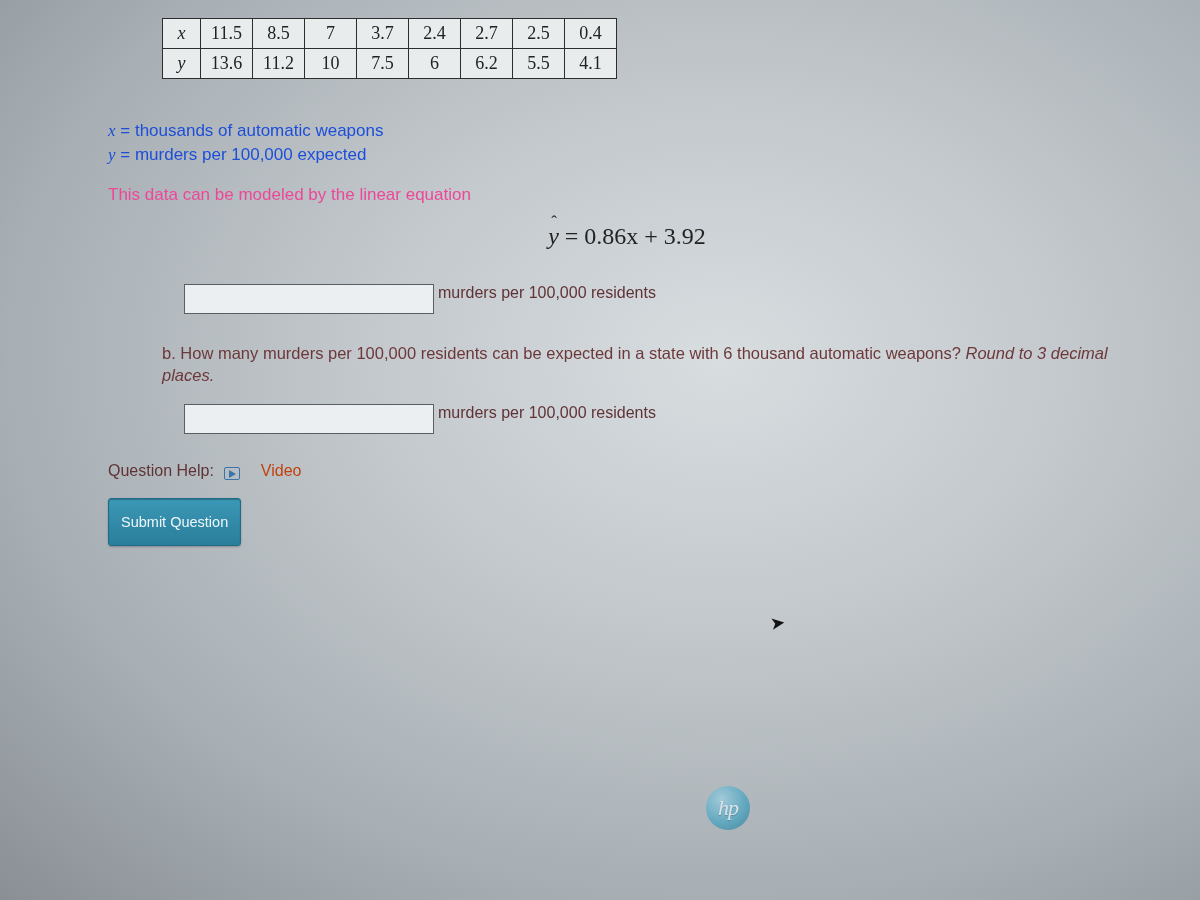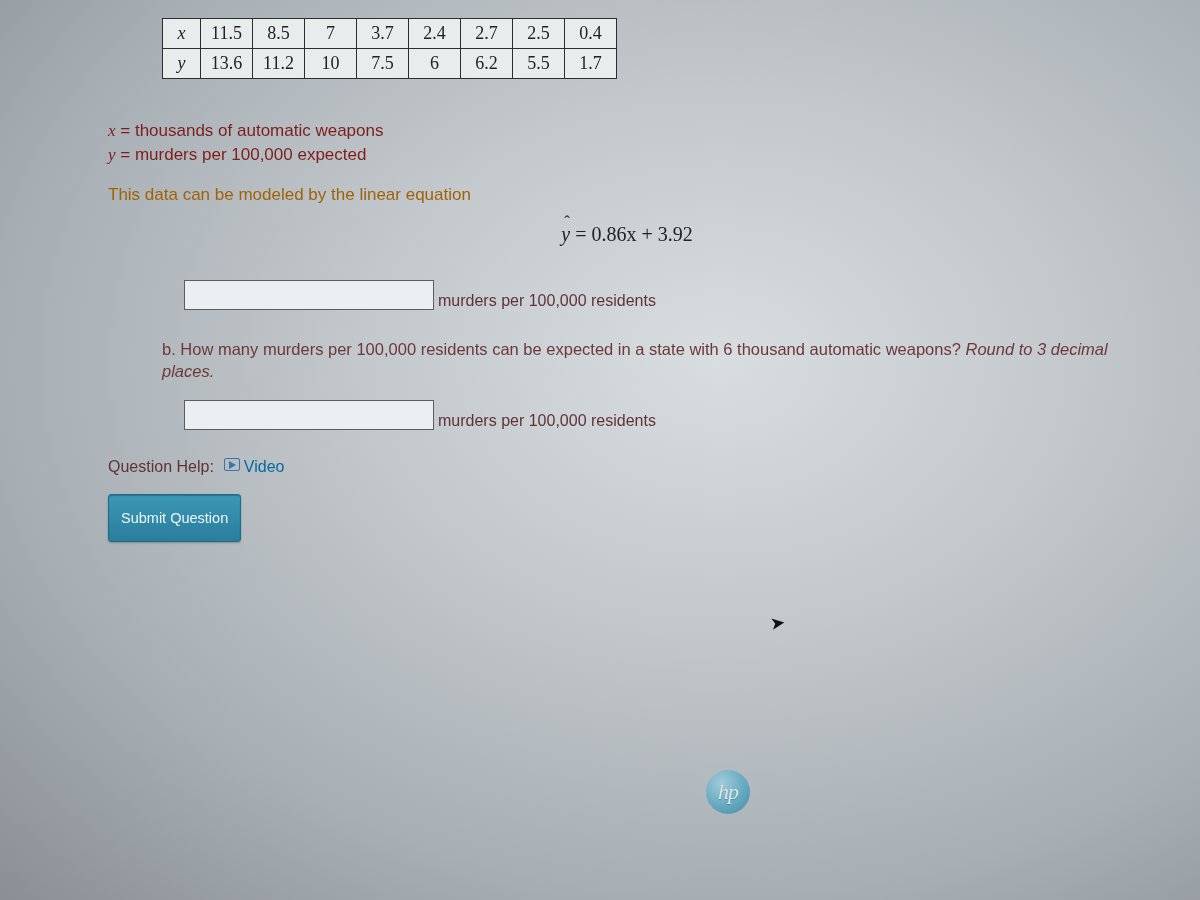--- a/index.html
+++ b/index.html
@@ -46,36 +46,36 @@
       min-width: 52px;
       padding: 3px 8px;
       background: #e8eced;
     }
     table.data td.head {
       font-style: italic;
       width: 38px;
       min-width: 38px;
     }
     .defs {
-      color: #7f1d1d;
+      color: #1d4ed8;
       font-size: 17px;
       line-height: 1.4;
       margin-bottom: 18px;
       font-family: Verdana, Geneva, sans-serif;
     }
     .defs .mi { font-style: italic; font-family: Georgia, serif; }
     .model-line {
-      color: #a16207;
+      color: #ec4899;
       font-size: 17px;
       margin-bottom: 18px;
     }
     .equation {
       text-align: center;
       font-family: Georgia, 'Times New Roman', serif;
-      font-size: 20px;
+      font-size: 24px;
       color: #222;
       margin: 6px 0 34px 0;
     }
     .equation .hat {
       position: relative;
       display: inline-block;
       font-style: italic;
     }
     .equation .hat::before {
       content: "ˆ";
@@ -92,21 +92,21 @@
     .qtext {
       color: #6d383a;
       font-size: 16.5px;
       line-height: 1.35;
     }
     .qtext .em { font-style: italic; }
     .answer-row {
       margin-top: 18px;
       margin-left: 22px;
       display: flex;
-      align-items: flex-end;
+      align-items: flex-start;
       gap: 4px;
     }
     .answer-row input[type=text] {
       width: 250px;
       height: 30px;
       border: 1.5px solid #5b5e60;
       background: #eceff1;
       padding: 3px 6px;
       font-size: 15px;
     }
@@ -117,25 +117,25 @@
     }
     .help-row {
       margin-top: 24px;
       color: #5f3336;
       font-size: 16px;
       display: flex;
       align-items: center;
       gap: 10px;
     }
     .video-link {
-      color: #0369a1;
+      color: #c2410c;
       font-size: 16px;
       display: inline-flex;
-      align-items: flex-start;
-      gap: 4px;
+      align-items: flex-end;
+      gap: 21px;
       cursor: pointer;
     }
     .video-link .icon {
       display: inline-flex;
       width: 16px; height: 13px;
       border: 1.2px solid #3a74a8;
       border-radius: 2px;
       align-items: center;
       justify-content: center;
     }
@@ -147,21 +147,21 @@
       color: #eef6f9;
       border: 1px solid #1f6c86;
       padding: 15px 12px;
       font-size: 14.5px;
       border-radius: 3px;
       cursor: pointer;
       box-shadow: 0 1px 1px rgba(0,0,0,0.25) inset, 0 1px 2px rgba(0,0,0,0.25);
     }
     .hp-logo {
       position: absolute;
-      bottom: 86px;
+      bottom: 70px;
       left: 706px;
       width: 44px; height: 44px;
       border-radius: 50%;
       background: radial-gradient(circle at 35% 30%, #9dd0e1, #4ba5c2 55%, #257a96);
       display: flex; align-items: center; justify-content: center;
       color: #e8f4f8;
       font-style: italic;
       font-family: Georgia, serif;
       font-size: 22px;
       letter-spacing: -1px;
@@ -200,21 +200,21 @@
         </tr>
         <tr>
           <td class="head">y</td>
           <td>13.6</td>
           <td>11.2</td>
           <td>10</td>
           <td>7.5</td>
           <td>6</td>
           <td>6.2</td>
           <td>5.5</td>
-          <td>1.7</td>
+          <td>4.1</td>
         </tr>
       </tbody>
         </table>
     </div>
 
     <div class="defs">
       <span class="mi">x</span><span> = thousands of automatic weapons</span><br>
       <span class="mi">y</span><span> = murders per 100,000 expected</span>
     </div>
 

